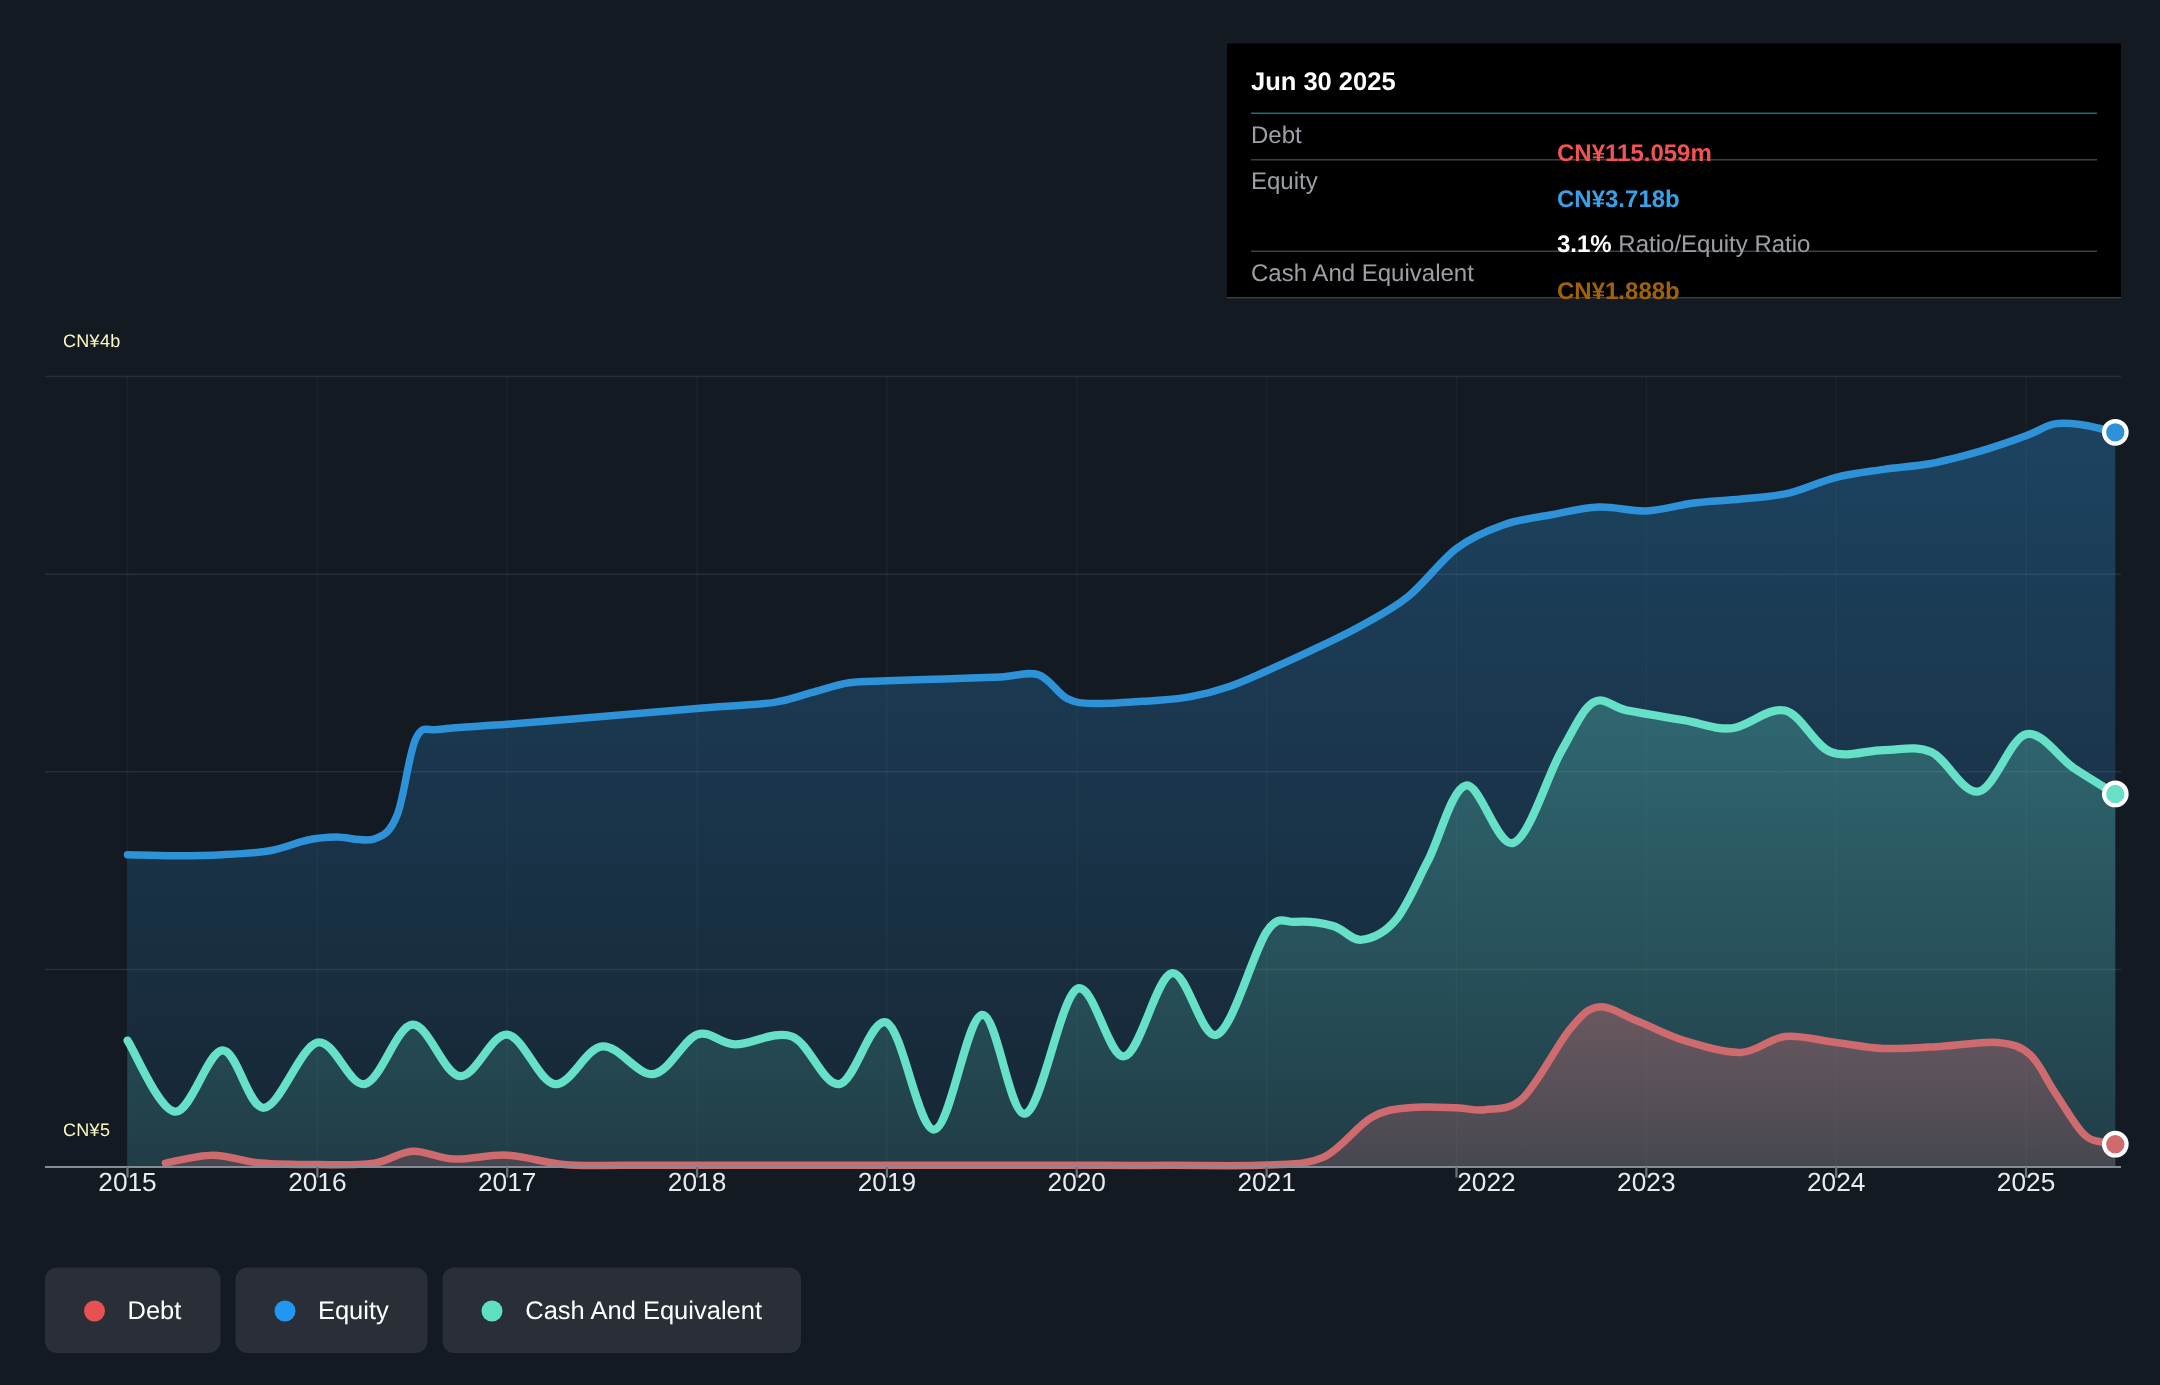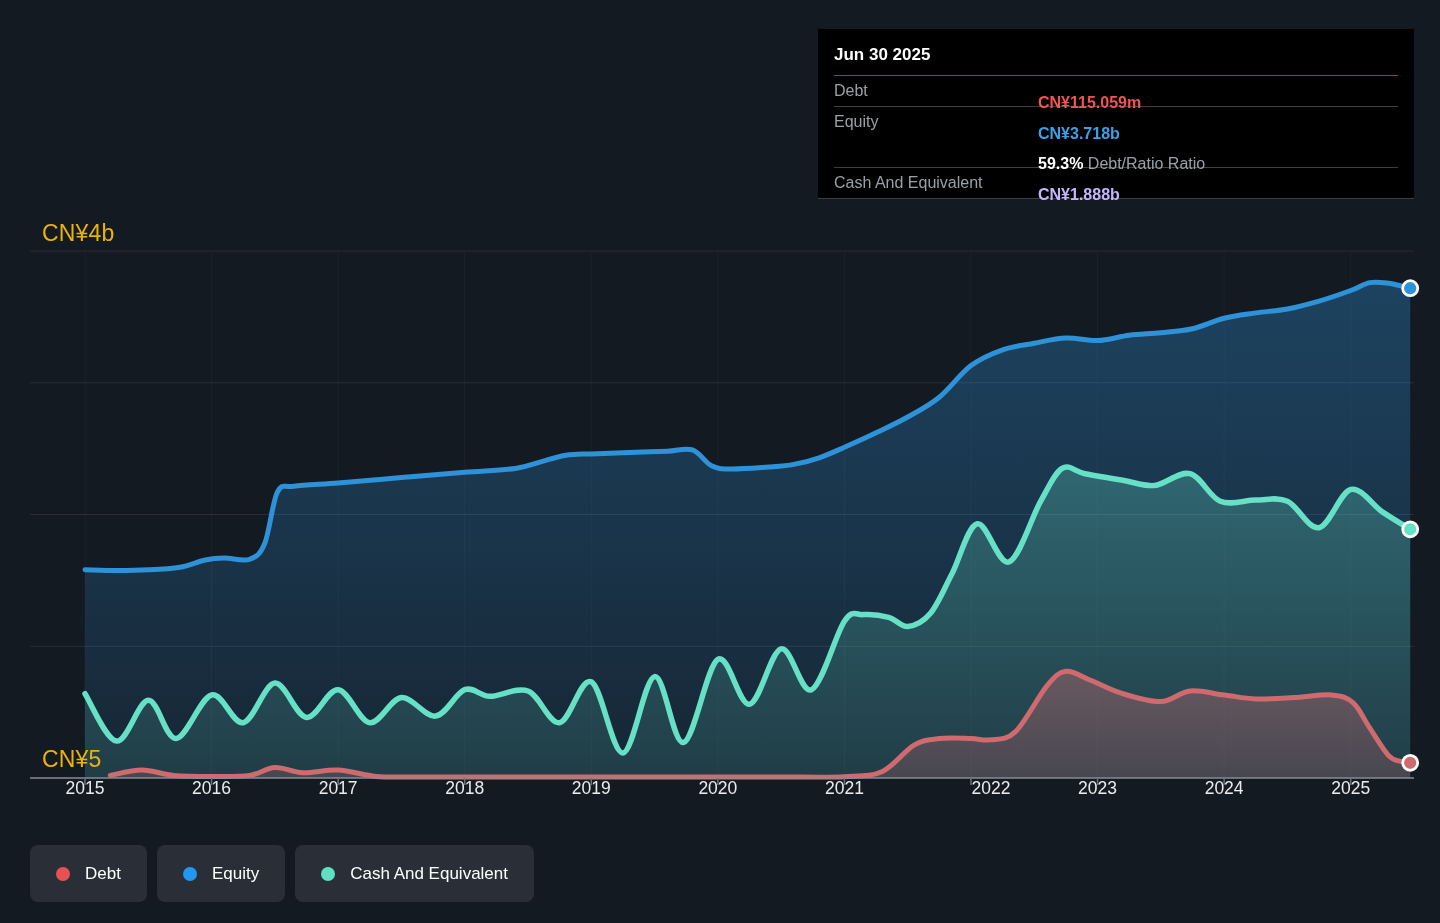--- a/index.html
+++ b/index.html
@@ -5,21 +5,21 @@
   html,body{margin:0;padding:0;}
   body{
     width:1440px;height:923px;position:relative;overflow:hidden;
     background:#141a22;
     font-family:"Liberation Sans", sans-serif;
     -webkit-font-smoothing:antialiased;
   }
   #chart-svg{position:absolute;left:0;top:0;width:1440px;height:923px;}
 
   .y-label{
-    position:absolute;left:42px;color:#eab308;font-size:23px;letter-spacing:.2px;
+    position:absolute;left:42px;color:#fef9c3;font-size:12px;letter-spacing:.2px;
   }
   .y-label.top{top:220px;}
   .y-label.bottom{top:746px;}
 
   .x-axis-labels{position:absolute;left:0;top:778px;width:1160px;height:26px;}
   .x-axis-labels .xl{
     position:absolute;transform:translateX(-50%);
     color:#e9ecef;font-size:17.5px;font-weight:500;white-space:nowrap;
   }
 
@@ -32,21 +32,21 @@
   .tooltip .t-title{
     font-size:17px;font-weight:bold;color:#fff;padding:4px 0 10px 0;
     border-bottom:1px solid #0f766e;
   }
   .t-row{display:flex;align-items:center;height:30px;font-size:16px;}
   .t-row .t-label{width:204px;color:#9aa0a6;flex:0 0 auto;}
   .t-row .t-value{font-weight:bold;margin-top:24px;}
   .t-row.sep{border-top:1px solid #3c4044;}
   .val-debt{color:#f15452;}
   .val-equity{color:#38a1e9;}
-  .val-cash{color:#c4b5fd;}
+  .val-cash{color:#a16207;}
   .ratio-strong{color:#fff;font-weight:bold;}
   .ratio-rest{color:#9aa0a6;font-weight:normal;}
 
   
   .legend{position:absolute;left:30px;top:845px;display:flex;gap:10px;}
   .legend-pill{
     display:flex;align-items:center;height:57px;padding:0 26px;
     background:#2a2f37;border-radius:8px;cursor:pointer;
   }
   .legend-dot{width:14px;height:14px;border-radius:50%;margin-right:15px;flex:0 0 auto;}
@@ -133,21 +133,21 @@
   <div class="t-row">
     <span class="t-label">Debt</span>
     <span class="t-value val-debt">CN¥115.059m</span>
   </div>
   <div class="t-row sep">
     <span class="t-label">Equity</span>
     <span class="t-value val-equity">CN¥3.718b</span>
   </div>
   <div class="t-row">
     <span class="t-label"></span>
-    <span class="t-value"><span class="ratio-strong">59.3%</span><span class="ratio-rest"> Debt/Ratio Ratio</span></span>
+    <span class="t-value"><span class="ratio-strong">3.1%</span><span class="ratio-rest"> Ratio/Equity Ratio</span></span>
   </div>
   <div class="t-row sep">
     <span class="t-label">Cash And Equivalent</span>
     <span class="t-value val-cash">CN¥1.888b</span>
   </div>
 </div>
 
 <div class="legend">
   <div class="legend-pill">
     <span class="legend-dot dot-debt"></span>

